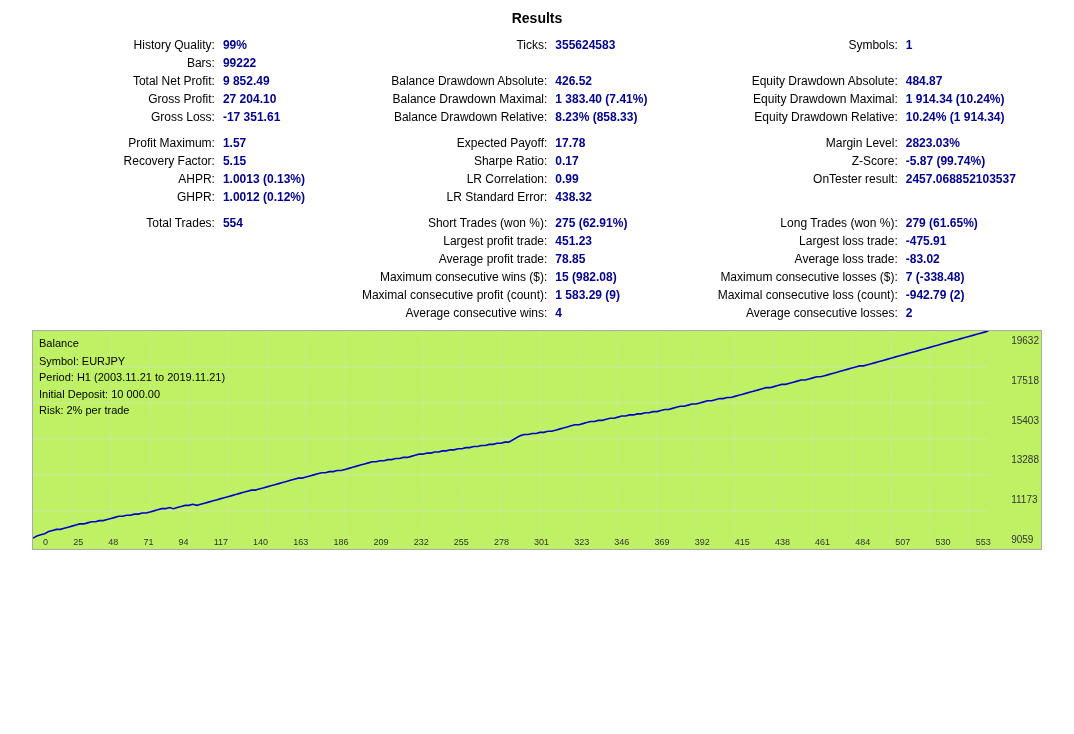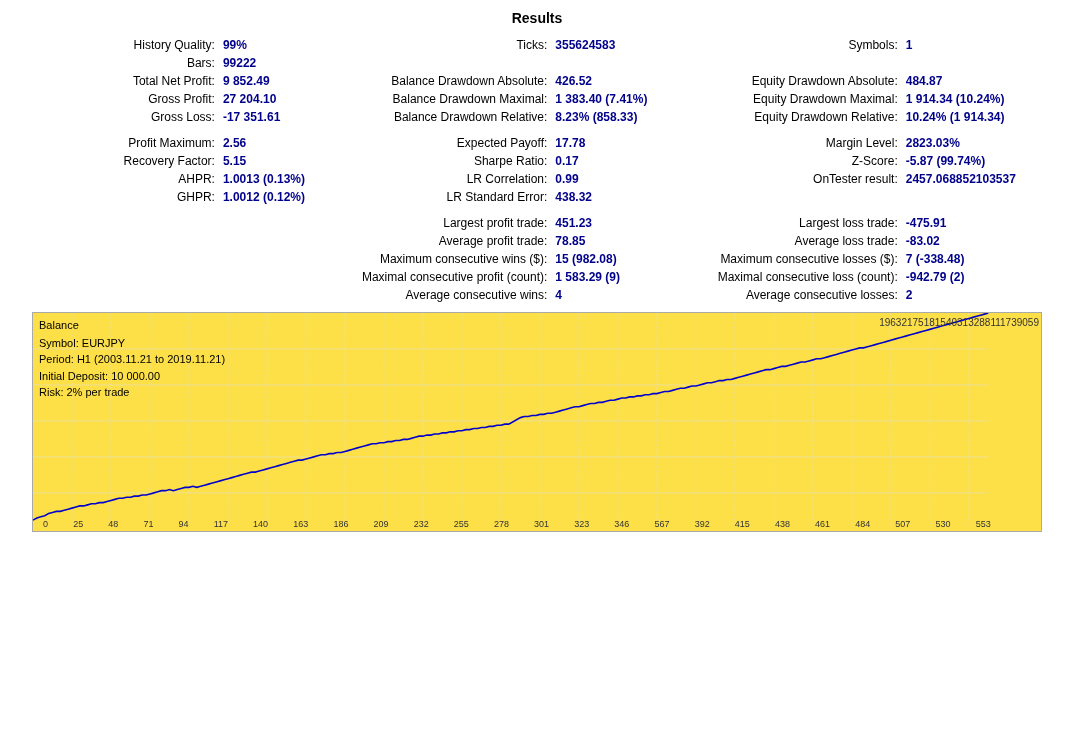--- a/index.html
+++ b/index.html
@@ -44,21 +44,21 @@
       margin-top: 32px;
     }
     .section-divider {
       height: 8px;
     }
     .chart-container {
       border: 1px solid #aaa;
       margin: 8px 0;
       position: relative;
       height: 220px;
-      background: #fde047;
+      background: #bef264;
       overflow: hidden;
     }
     .chart-info {
       position: absolute;
       top: 4px;
       left: 6px;
       font-size: 11px;
       color: #000;
       line-height: 1.5;
       z-index: 2;
@@ -74,21 +74,21 @@
       left: 0;
       width: 100%;
       height: 100%;
     }
     .y-axis-labels {
       position: absolute;
       right: 2px;
       top: 0;
       height: 100%;
       display: flex;
-      flex-direction: row;
+      flex-direction: column;
       justify-content: space-between;
       font-size: 10px;
       color: #333;
       padding: 4px 0;
       z-index: 3;
     }
     .x-axis-labels {
       position: absolute;
       bottom: 2px;
       left: 10px;
@@ -149,21 +149,21 @@
       <td class="value-cell">8.23% (858.33)</td>
       <td class="label-cell">Equity Drawdown Relative:</td>
       <td class="value-cell">10.24% (1 914.34)</td>
     </tr>
     <tr class="section-divider">
           <td colspan="6"></td>
         </tr>
 
     <tr>
       <td class="label-cell">Profit Maximum:</td>
-      <td class="value-cell">2.56</td>
+      <td class="value-cell">1.57</td>
       <td class="label-cell">Expected Payoff:</td>
       <td class="value-cell">17.78</td>
       <td class="label-cell">Margin Level:</td>
       <td class="value-cell">2823.03%</td>
     </tr>
 
     <tr>
       <td class="label-cell">Recovery Factor:</td>
       <td class="value-cell">5.15</td>
       <td class="label-cell">Sharpe Ratio:</td>
@@ -185,20 +185,28 @@
       <td class="label-cell">GHPR:</td>
       <td class="value-cell">1.0012 (0.12%)</td>
       <td class="label-cell">LR Standard Error:</td>
       <td class="value-cell">438.32</td>
       <td colspan="2"></td>
     </tr>
     <tr class="section-divider">
           <td colspan="6"></td>
         </tr>
 
+    <tr>
+      <td class="label-cell">Total Trades:</td>
+      <td class="value-cell">554</td>
+      <td class="label-cell">Short Trades (won %):</td>
+      <td class="value-cell">275 (62.91%)</td>
+      <td class="label-cell">Long Trades (won %):</td>
+      <td class="value-cell">279 (61.65%)</td>
+    </tr>
 
 
     <tr>
       <td class="label-cell" colspan="1"></td>
       <td></td>
       <td class="label-cell">Largest profit trade:</td>
       <td class="value-cell">451.23</td>
       <td class="label-cell">Largest loss trade:</td>
       <td class="value-cell">-475.91</td>
     </tr>
@@ -323,21 +331,21 @@
       <span>140</span>
       <span>163</span>
       <span>186</span>
       <span>209</span>
       <span>232</span>
       <span>255</span>
       <span>278</span>
       <span>301</span>
       <span>323</span>
       <span>346</span>
-      <span>567</span>
+      <span>369</span>
       <span>392</span>
       <span>415</span>
       <span>438</span>
       <span>461</span>
       <span>484</span>
       <span>507</span>
       <span>530</span>
       <span>553</span>
     </div>
   </div>

